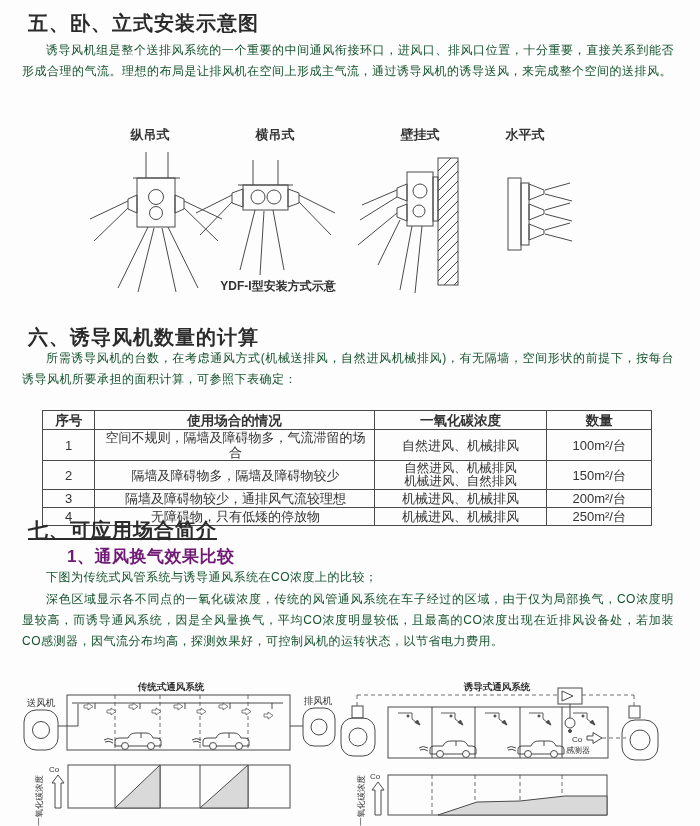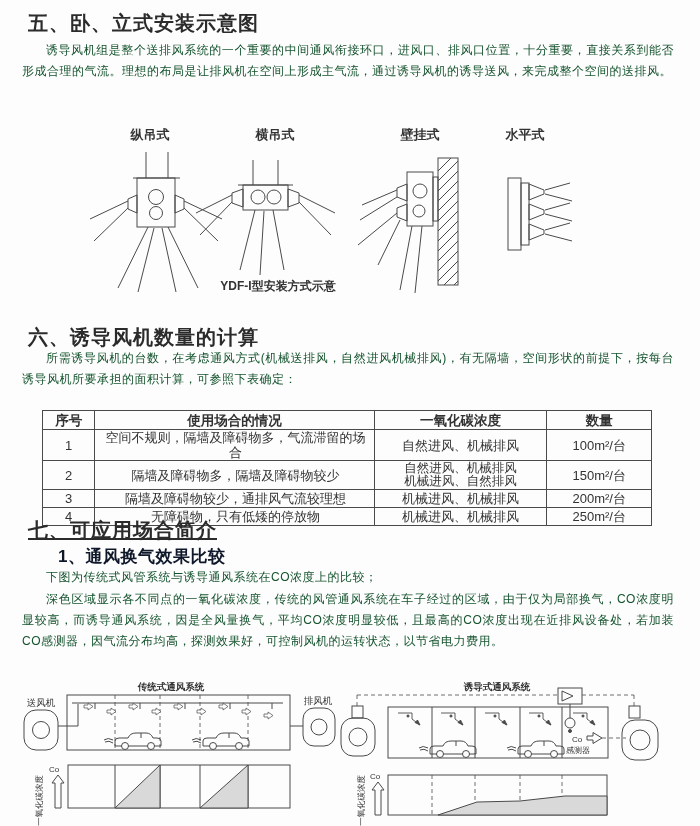--- a/index.html
+++ b/index.html
@@ -1,21 +1,21 @@
 <!DOCTYPE html>
 <html><head>
 <meta charset="utf-8">
 <style>
   html,body{margin:0;padding:0;background:#e8e8e8;}
   .page{position:relative;width:700px;height:826px;background:#fdfdfd;
         font-family:"Liberation Sans","DejaVu Sans",sans-serif;color:#343434;overflow:hidden;}
   .sec-title{position:absolute;left:28px;font-size:20px;font-weight:bold;color:#2b2b2b;letter-spacing:1px;}
   .body-para{position:absolute;left:22px;width:652px;font-size:12px;line-height:21px;
              text-indent:2em;letter-spacing:.5px;text-align:justify;color:#14532d;}
-  .sub-title{position:absolute;left:58px;font-size:17px;font-weight:bold;color:#0f172a;letter-spacing:.5px;}
+  .sub-title{position:absolute;left:67px;font-size:17px;font-weight:bold;color:#701a75;letter-spacing:.5px;}
   svg{position:absolute;left:0;}
   svg text{font-family:"Liberation Sans","DejaVu Sans",sans-serif;fill:#333;}
   table.calc{position:absolute;left:42px;top:410px;width:610px;border-collapse:collapse;
              font-size:13px;color:#333;table-layout:fixed;}
   table.calc th,table.calc td{border:1px solid #4a4a4a;padding:0 3px;text-align:center;line-height:15px;margin-left:27px;}
   table.calc th{font-weight:bold;height:18px;font-size:13.5px;}
   table.calc td{height:17px;}
   table.calc td.case{text-align:center;padding-left:5px;}
   table.calc .c-no{width:52px;}  .c-case{width:278px;} .c-mode{width:172px;} .c-qty{width:104px;}
   tr.dbl td{height:28px;}

